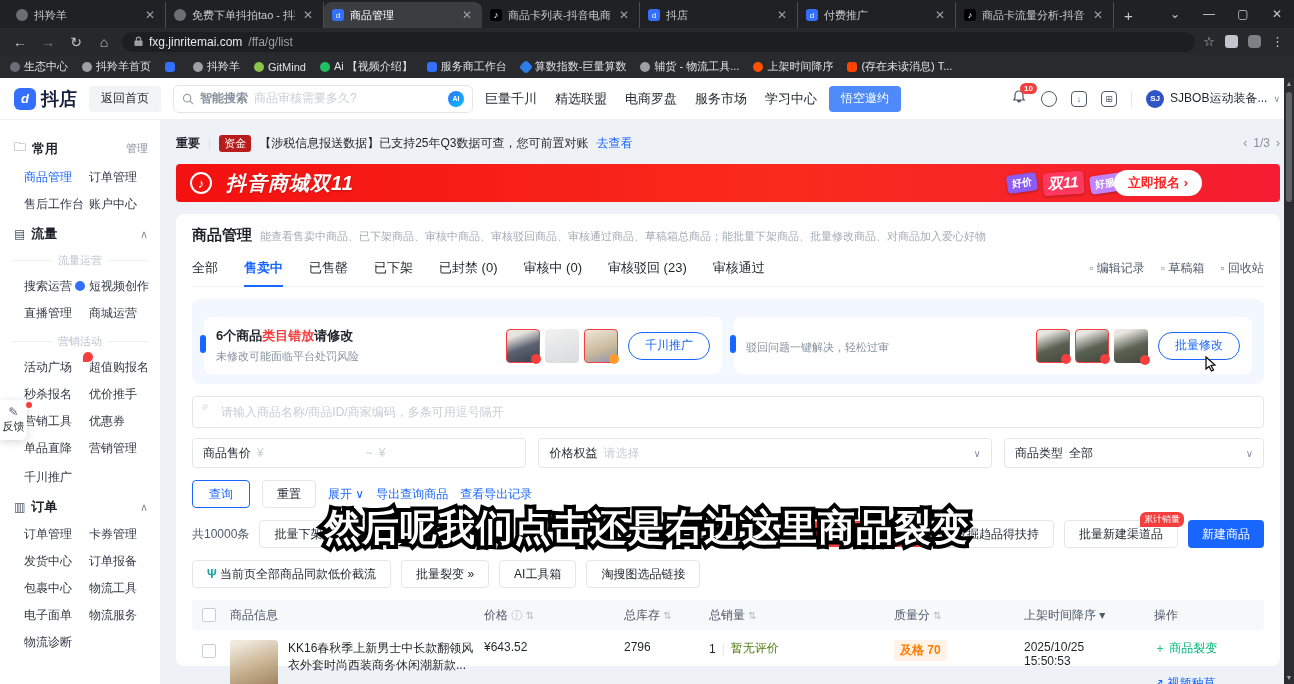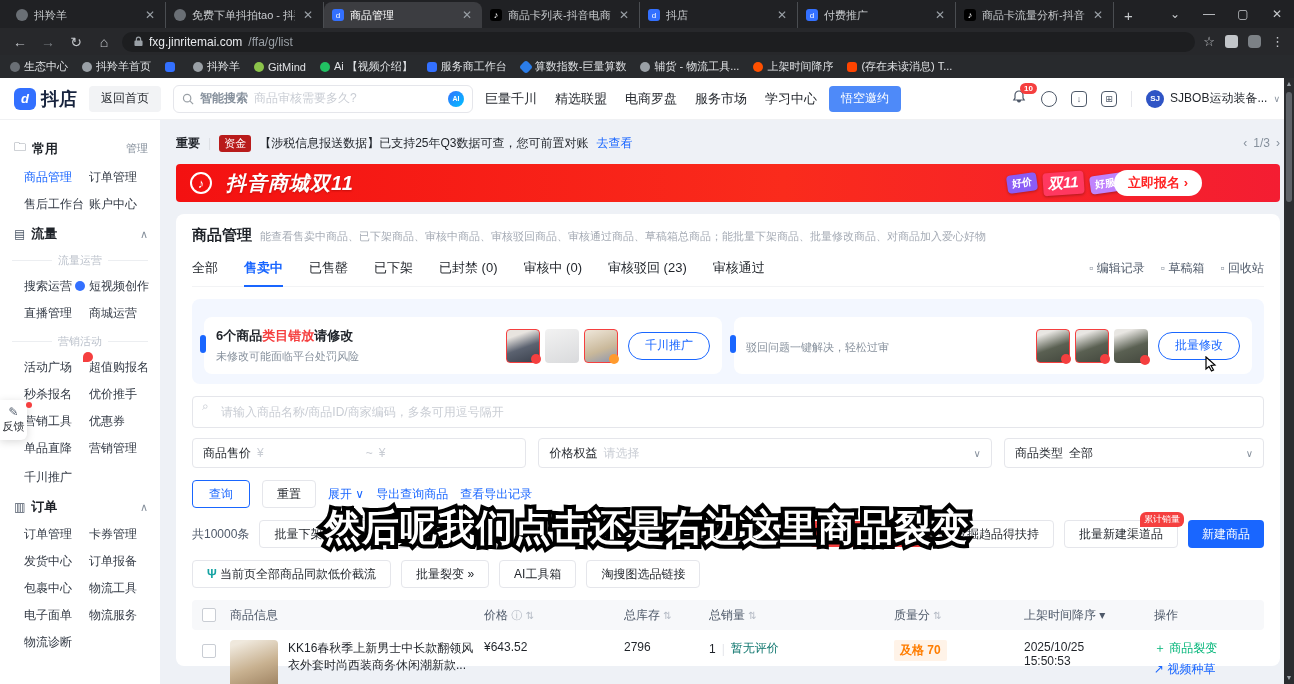--- a/index.html
+++ b/index.html
@@ -157,21 +157,21 @@
   .col-qual { width:130px; flex:none; }
   .col-time { width:130px; flex:none; }
   .col-ops { width:100px; flex:none; }
   .sort { font-size:10px; color:#b4bac4; }
   .info-ic { font-size:11px; color:#b4bac4; }
   .pimg { width:48px; height:48px; border-radius:4px; background:linear-gradient(160deg,#efe8dc 10%,#c8b190 55%,#9b7f5e); flex:none; }
   .ptitle { color:#1f2329; line-height:1.45; max-width:330px; }
   .salestop { display:flex; gap:6px; align-items:center; }
   .salestop .div { color:#e5e6eb; }
   .qbadge { display:inline-block; background:#fff3e8; color:#ff7d00; border-radius:2px; padding:2px 6px; font-weight:bold; }
-  .ops a { display:block; margin-bottom:4px; color:#1966ff; text-decoration:none; }
+  .ops a { display:block; margin-bottom:18px; color:#1966ff; text-decoration:none; }
   .ops .split { color:#00b578; }
 
   
   .feedback { position:absolute; left:0; top:400px; width:27px; background:#fff; border-radius:0 6px 6px 0; box-shadow:0 2px 8px rgba(0,0,0,.15); text-align:center; padding:5px 0 6px 0; font-size:11px; color:#1f2329; z-index:5; }
   .feedback .pen { position:relative; font-size:12px; color:#4e5969; }
   .feedback .reddot { position:absolute; top:-3px; right:-5px; width:6px; height:6px; background:#f53f3f; border-radius:50%; }
 
   
   .subtitle { position:absolute; left:50%; transform:translateX(-50%); top:503px; z-index:9; font-size:37px; font-weight:900; letter-spacing:1px; white-space:nowrap; color:#fff; -webkit-text-stroke:8px #000; }
   .subtitle::after { content:attr(data-text); position:absolute; left:0; top:0; -webkit-text-stroke:0; color:#fff; }
@@ -568,21 +568,21 @@
               <div class="ptitle">KK16春秋季上新男士中长款翻领风衣外套时尚西装商务休闲潮新款...</div>
 
             </span>
           </span>
           <span class="col-price">¥643.52</span>
           <span class="col-stock">2796</span>
           <span class="col-sales">
             <span class="salestop">
                 <span>1</span>
                 <span class="div">|</span>
-                <span style="color:#0f766e">暂无评价</span>
+                <span style="color:#4d7c0f">暂无评价</span>
               </span>
 
           </span>
           <span class="col-qual">
             <span class="qbadge">及格 70</span>
             
           </span>
           <span class="col-time">
             <div>2025/10/25</div>
             <div>15:50:53</div>

